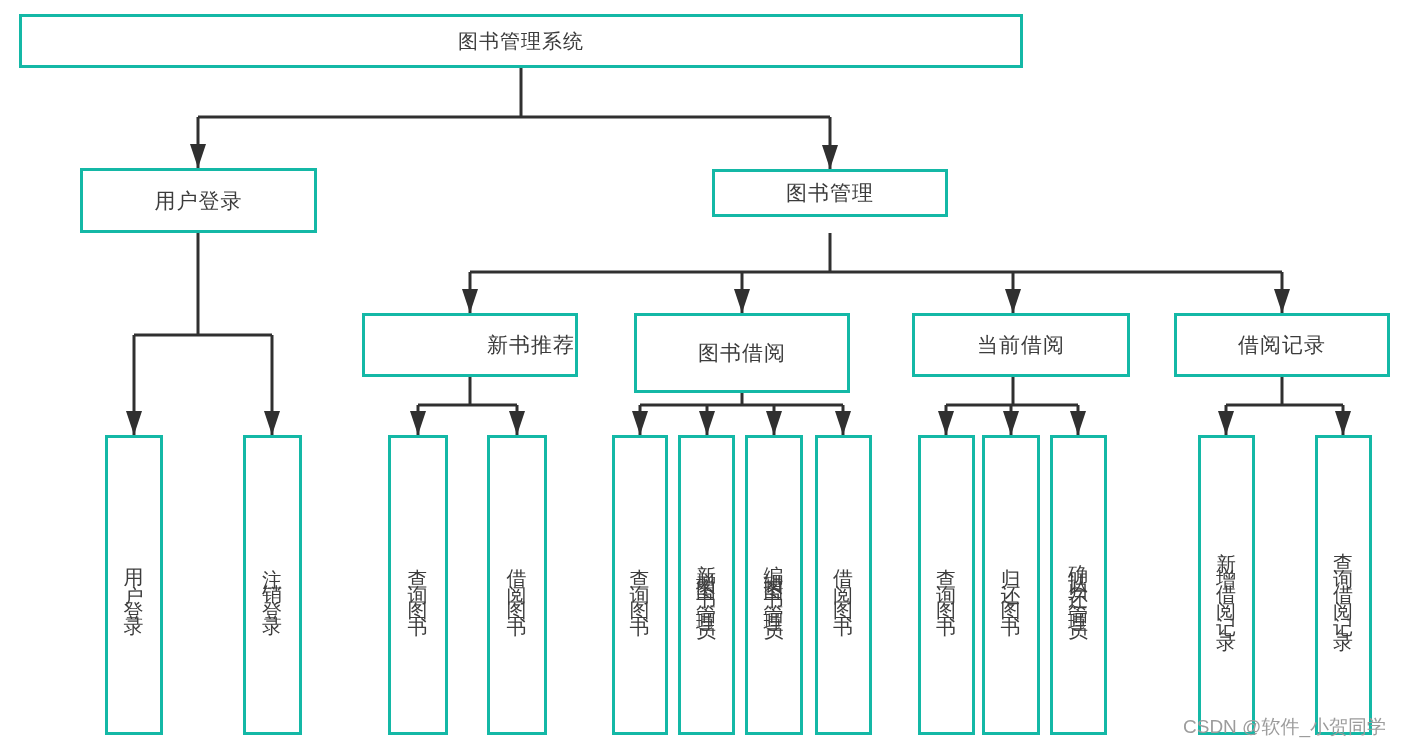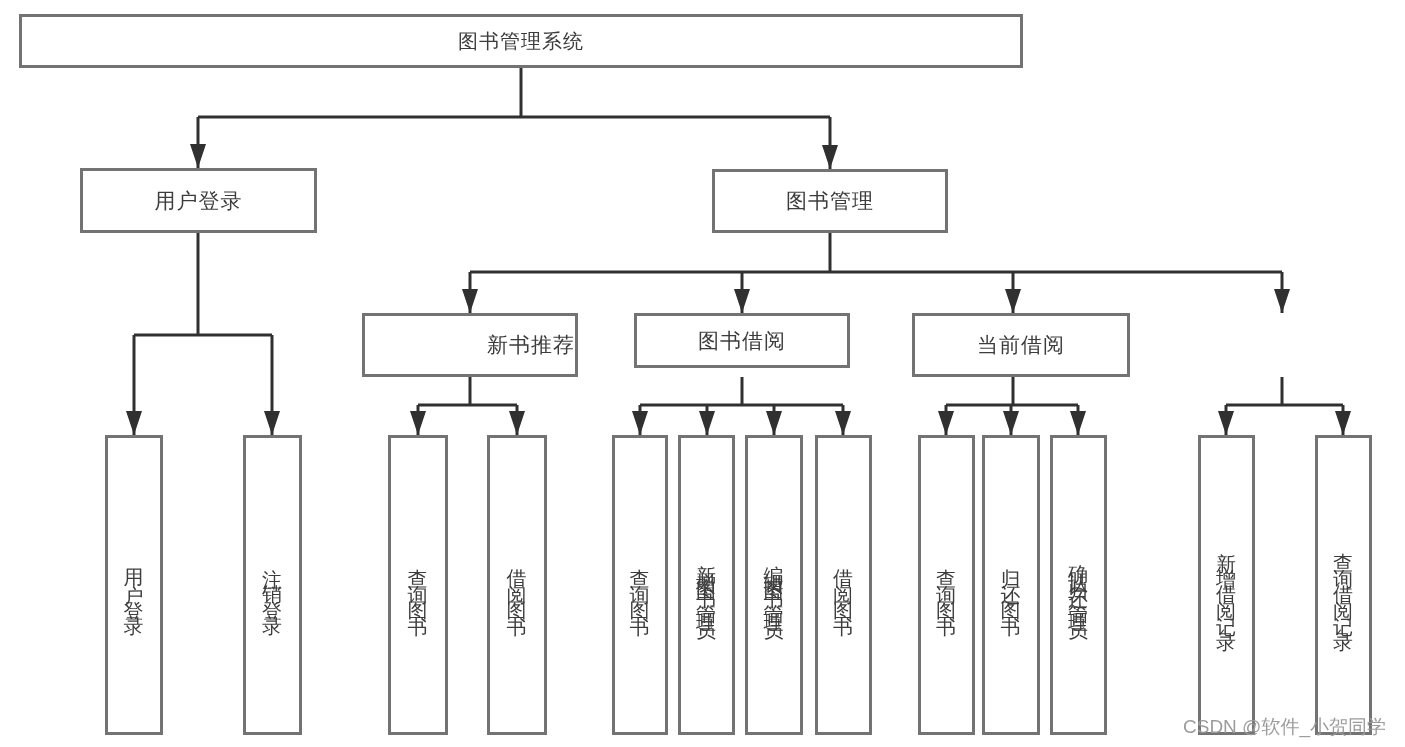--- a/index.html
+++ b/index.html
@@ -6,21 +6,21 @@
   #stage{
     position:relative;
     width:1405px;height:747px;
     background:#ffffff;
     font-family:"Liberation Sans","DejaVu Sans",sans-serif;
     overflow:hidden;
   }
   .node{
     position:absolute;
     box-sizing:border-box;
-    border:3px solid #737373;
+    border:3px solid #14b8a6;
     background:#ffffff;
     color:#3c3c3c;
     display:flex;
     align-items:center;
     justify-content:center;
     font-family:Liberation Serif, serif;
   }
   .hbox span{
     font-size:21px;
     letter-spacing:1px;
@@ -110,32 +110,35 @@
     </g>
   </svg>
 
   <div class="node hbox root" style="left:19px;top:14px;width:1004px;height:54px;">
     <span>图书管理系统</span>
   </div>
 
   <div class="node hbox" style="left:80px;top:168px;width:237px;height:65px;">
     <span>用户登录</span>
   </div>
-  <div class="node hbox" style="left:712px;top:169px;width:236px;height:64px;">
+  <div class="node hbox" style="left:712px;top:169px;width:236px;height:48px;">
     <span>图书管理</span>
   </div>
 
   <div class="node hbox" style="left:362px;top:313px;width:216px;height:64px;justify-content:flex-end;">
     <span>新书推荐</span>
   </div>
-  <div class="node hbox" style="left:634px;top:313px;width:216px;height:55px;">
+  <div class="node hbox" style="left:634px;top:313px;width:216px;height:80px;">
     <span>图书借阅</span>
   </div>
   <div class="node hbox" style="left:904px;top:313px;width:218px;height:64px;margin-left:8px;">
     <span>当前借阅</span>
+  </div>
+  <div class="node hbox" style="left:1174px;top:313px;width:216px;height:64px;">
+    <span>借阅记录</span>
   </div>
 
   <div class="node vbox ls-s" style="left:105px;top:435px;width:58px;height:300px;">
     <span>用户登录</span>
   </div>
   <div class="node vbox ls-s" style="left:243px;top:435px;width:59px;height:300px;">
     <span>注销登录</span>
   </div>
 
   <div class="node vbox ls-s" style="left:388px;top:435px;width:60px;height:300px;">

